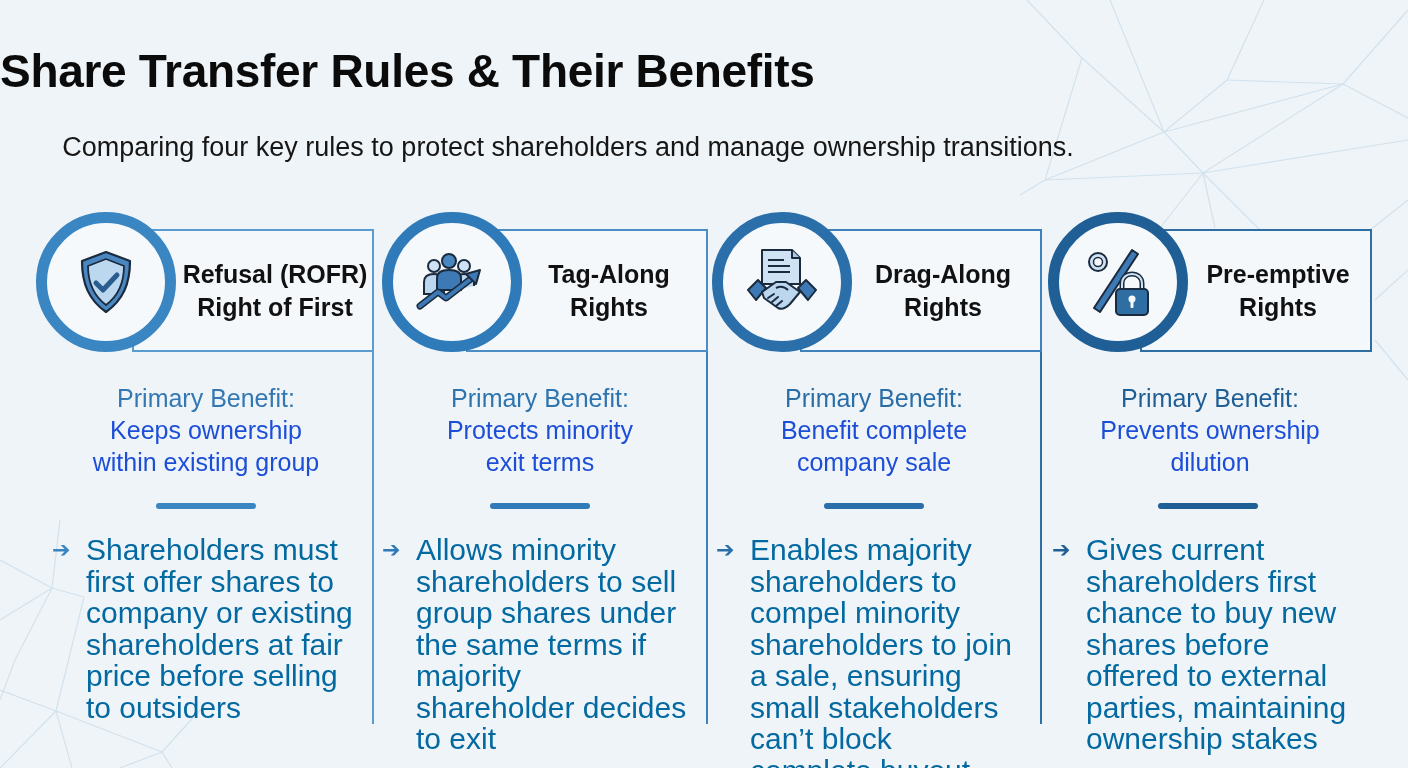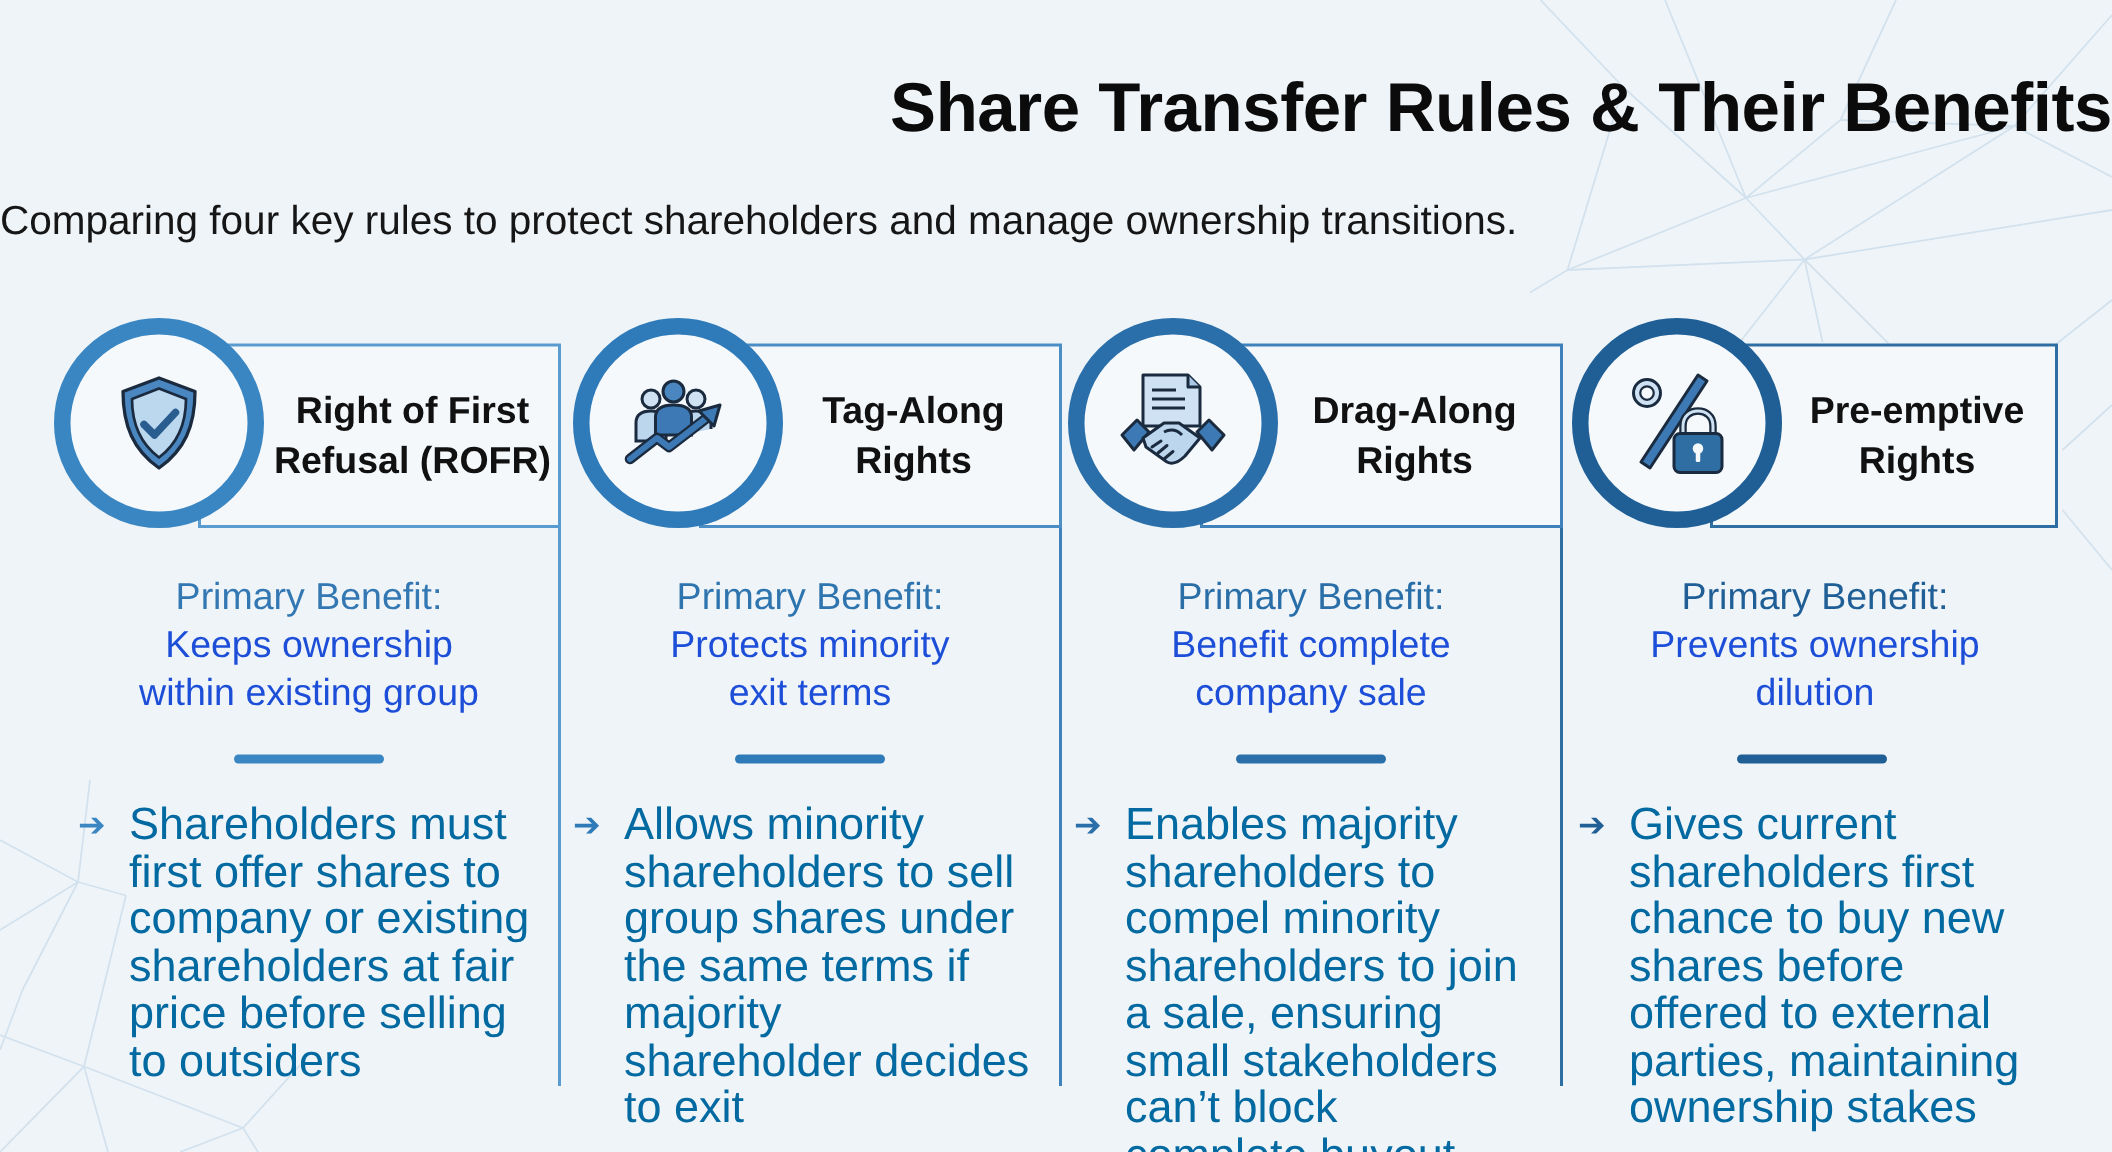--- a/index.html
+++ b/index.html
@@ -5,25 +5,25 @@
   * { box-sizing: border-box; margin: 0; padding: 0; }
   html, body { width: 1408px; height: 768px; overflow: hidden; }
   body {
     background: #eff4f8;
     font-family: "Liberation Sans", "DejaVu Sans", sans-serif;
     color: #111;
     position: relative;
   }
   .bg-lines { position: absolute; left: 0; top: 0; width: 1408px; height: 768px; pointer-events: none; }
   .title {
-    position: absolute; left: 0; top: 44px; width: 1408px; text-align: right;
+    position: absolute; left: 0; top: 44px; width: 1408px; text-align: left;
     font-size: 46px; font-weight: 700; color: #0b0b0b; letter-spacing: -0.3px;
   }
   .subtitle {
-    position: absolute; left: 0; top: 132px; width: 1136px; text-align: left;
+    position: absolute; left: 0; top: 132px; width: 1136px; text-align: center;
     font-size: 27px; color: #161616; font-weight: 400;
   }
   .col { position: absolute; top: 212px; width: 340px; height: 512px; }
   .col .vline {
     position: absolute; top: 140px; width: 2px; height: 372px;
   }
   .col .titlebox {
     position: absolute; left: 96px; top: 17px; width: 242px; height: 123px;
     border: 2px solid; background: #f4f8fb;
     display: flex; align-items: center; justify-content: center;
@@ -95,22 +95,22 @@
   </g>
 </svg>
 
 <div class="title">Share Transfer Rules &amp; Their Benefits</div>
 <div class="subtitle">Comparing four key rules to protect shareholders and manage ownership transitions.</div>
 
 <div class="col" style="left:36px;">
   <div class="vline" style="left:336px;background:#5a9bd0;"></div>
   <div class="titlebox" style="border-color:#5a9bd0;">
     <div>
+      <span>Refusal (ROFR)</span>
       <span>Right of First</span>
-      <span>Refusal (ROFR)</span>
     </div>
   </div>
   <div class="circle" style="border-color:#3a86c2;">
     <svg viewBox="0 0 72 72">
       <path d="M36 6 L60 15 C60 38 53 54 36 66 C19 54 12 38 12 15 Z" fill="#4a86c0" stroke="#1b2b3f" stroke-width="2.2" stroke-linejoin="round"></path>
       <path d="M36 13 L54 20 C54 38 48 50 36 59 C24 50 18 38 18 20 Z" fill="#bcd8ef" stroke="#1b2b3f" stroke-width="1.8" stroke-linejoin="round"></path>
       <path d="M26 37 L33 44 L47 29" fill="none" stroke="#2a5d8f" stroke-width="5" stroke-linecap="round" stroke-linejoin="round"></path>
     </svg>
   </div>
   <div class="benefit">

